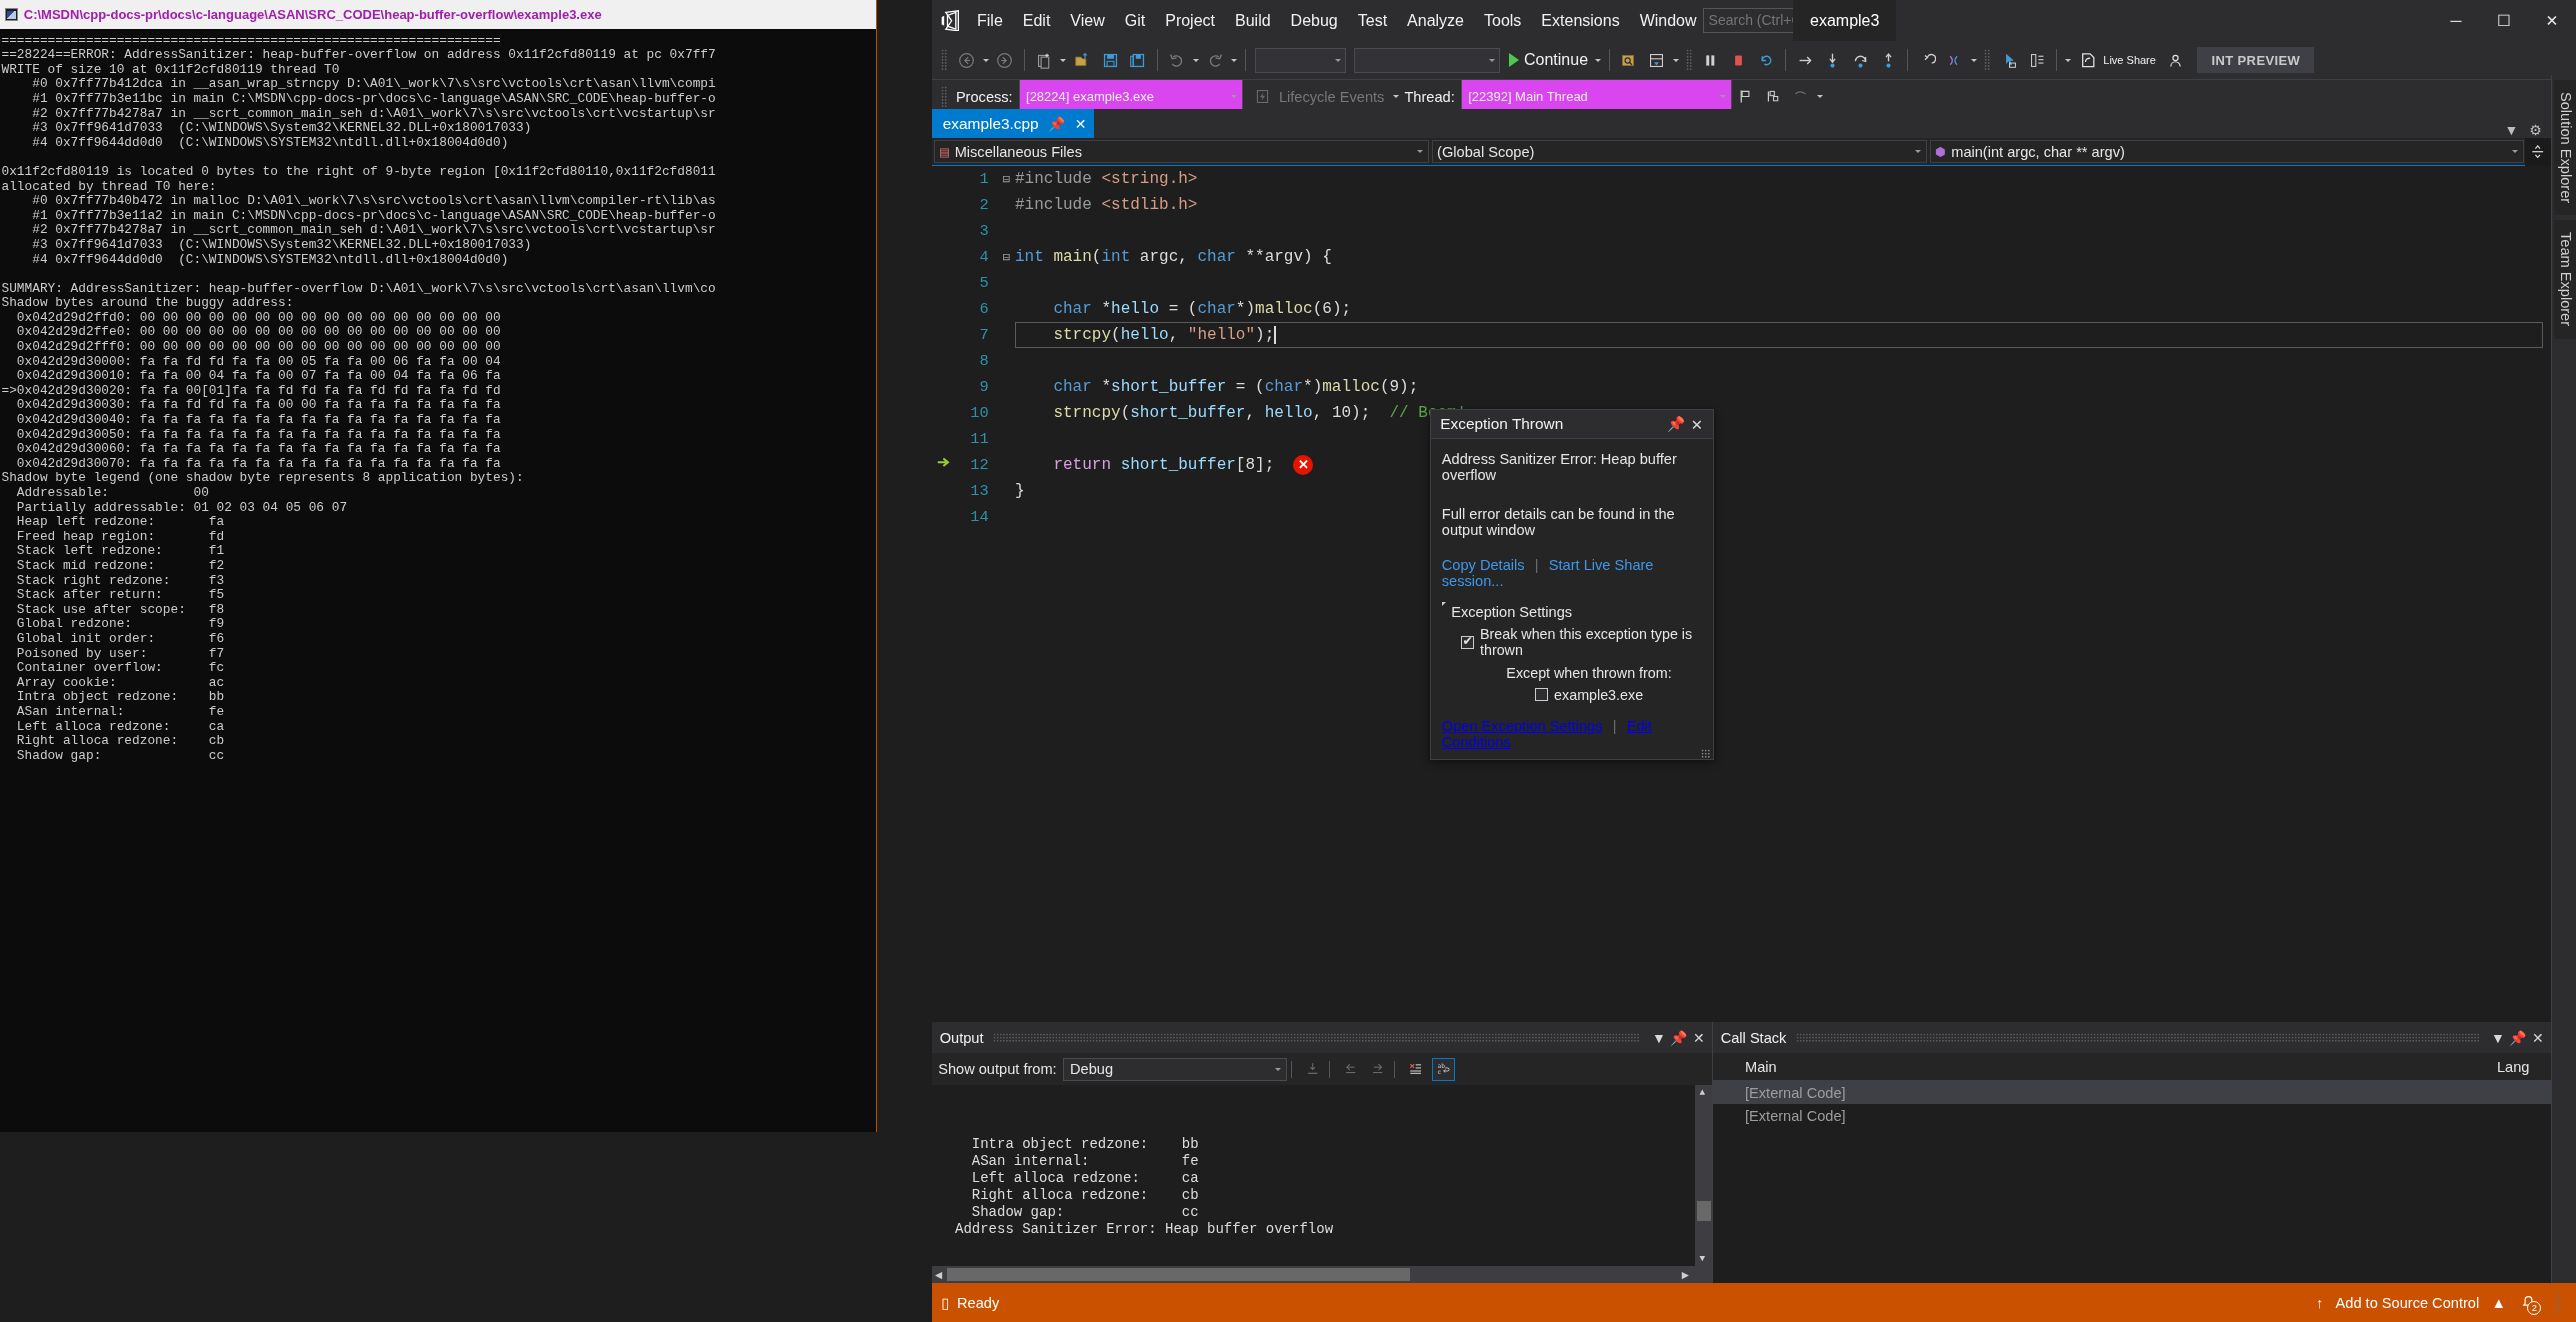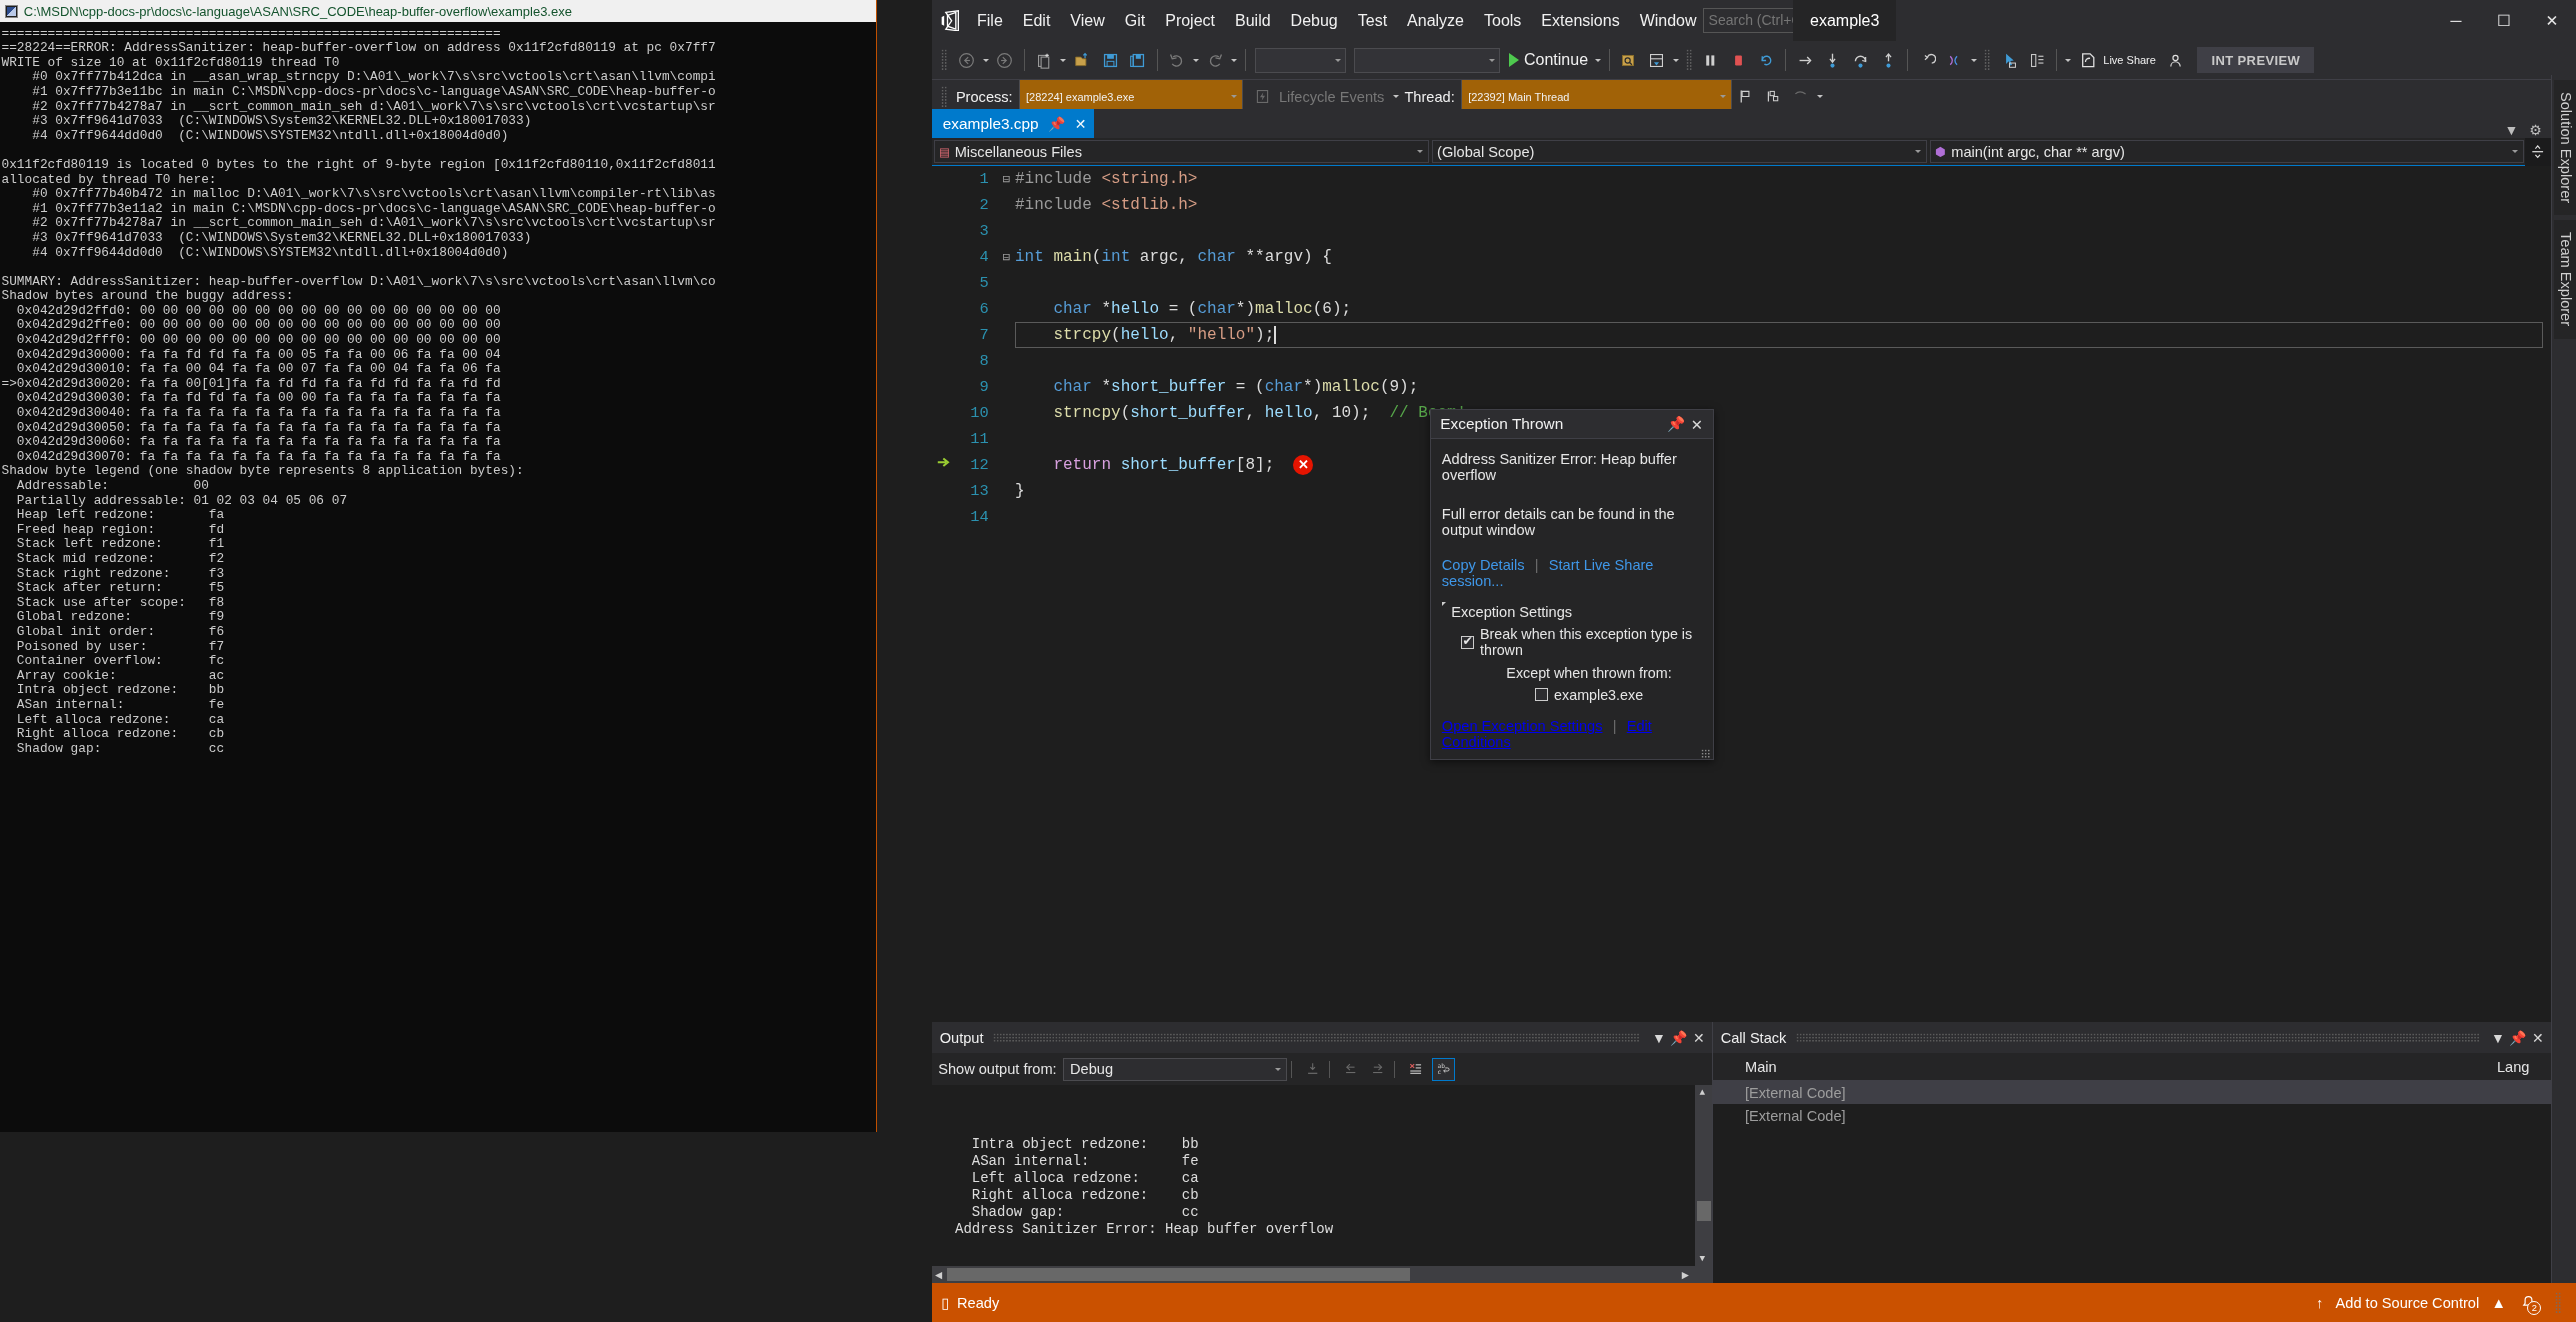--- a/index.html
+++ b/index.html
@@ -91,23 +91,23 @@
   }
 
   
   .vs-debugbar {
     height: 34px; background: #2d2d30; display: flex; align-items: center;
     padding-left: 4.6px; border-bottom: 0.8px solid #3f3f46; font-size: 14.6px;
   }
   .dbg-label { color: #f1f1f1; margin: 0 6.2px 0 3.1px; white-space: nowrap; }
   .dbg-label.dim { color: #777; }
   .dbg-combo {
-    height: 37px; background: #a16207; border: 0.8px solid #4b4b4f;
+    height: 37px; background: #d946ef; border: 0.8px solid #4b4b4f;
     display: flex; align-items: center; padding: 0 4.6px 0 6.2px;
-    font-size: 11px; color: #f1f1f1;
+    font-size: 13px; color: #f1f1f1;
   }
   .dbg-combo .v { flex: 1; white-space: nowrap; overflow: hidden; }
   .dbg-combo::after {
     content: ""; border-left: 3.1px solid transparent; border-right: 3.1px solid transparent;
     border-top: 3.9px solid #9a9a9a; margin-left: 6.2px;
   }
 
   
   .dockstrip {
     position: absolute; right: 0; top: 75px; width: 25px; bottom: 39px;
@@ -320,23 +320,24 @@
     font-size: 9.3px; line-height: 12.3px; text-align: center;
   }
 
   
   #console {
     position: absolute; left: 0; top: 0; width: 877px; height: 1132px;
     background: #0c0c0c; border-right: 1.5px solid #c05000;
     overflow: hidden;
   }
   .con-title {
-    height: 22px; background: #f0f0f0; display: flex; align-items: center;
-    padding-left: 4.6px; font-size: 13px; color: #14532d;
+    height: 29px; background: #f0f0f0; display: flex; align-items: center;
+    padding-left: 4.6px; font-size: 13px; color: #a21caf;
     font-family: "Liberation Sans", sans-serif;
+    font-weight: bold;
   }
   .con-ico {
     width: 13px; height: 13px; margin-right: 6.2px; background: #1f1f1f;
     border: 0.8px solid #888; display: inline-block; position: relative;
   }
   .con-ico::after {
     content: ""; position: absolute; left: 1.5px; top: 1.5px; width: 8.5px; height: 8.5px;
     background: linear-gradient(135deg,#2b4b8c 0 45%, #b9c9e8 45% 100%);
   }
   .con-body {

